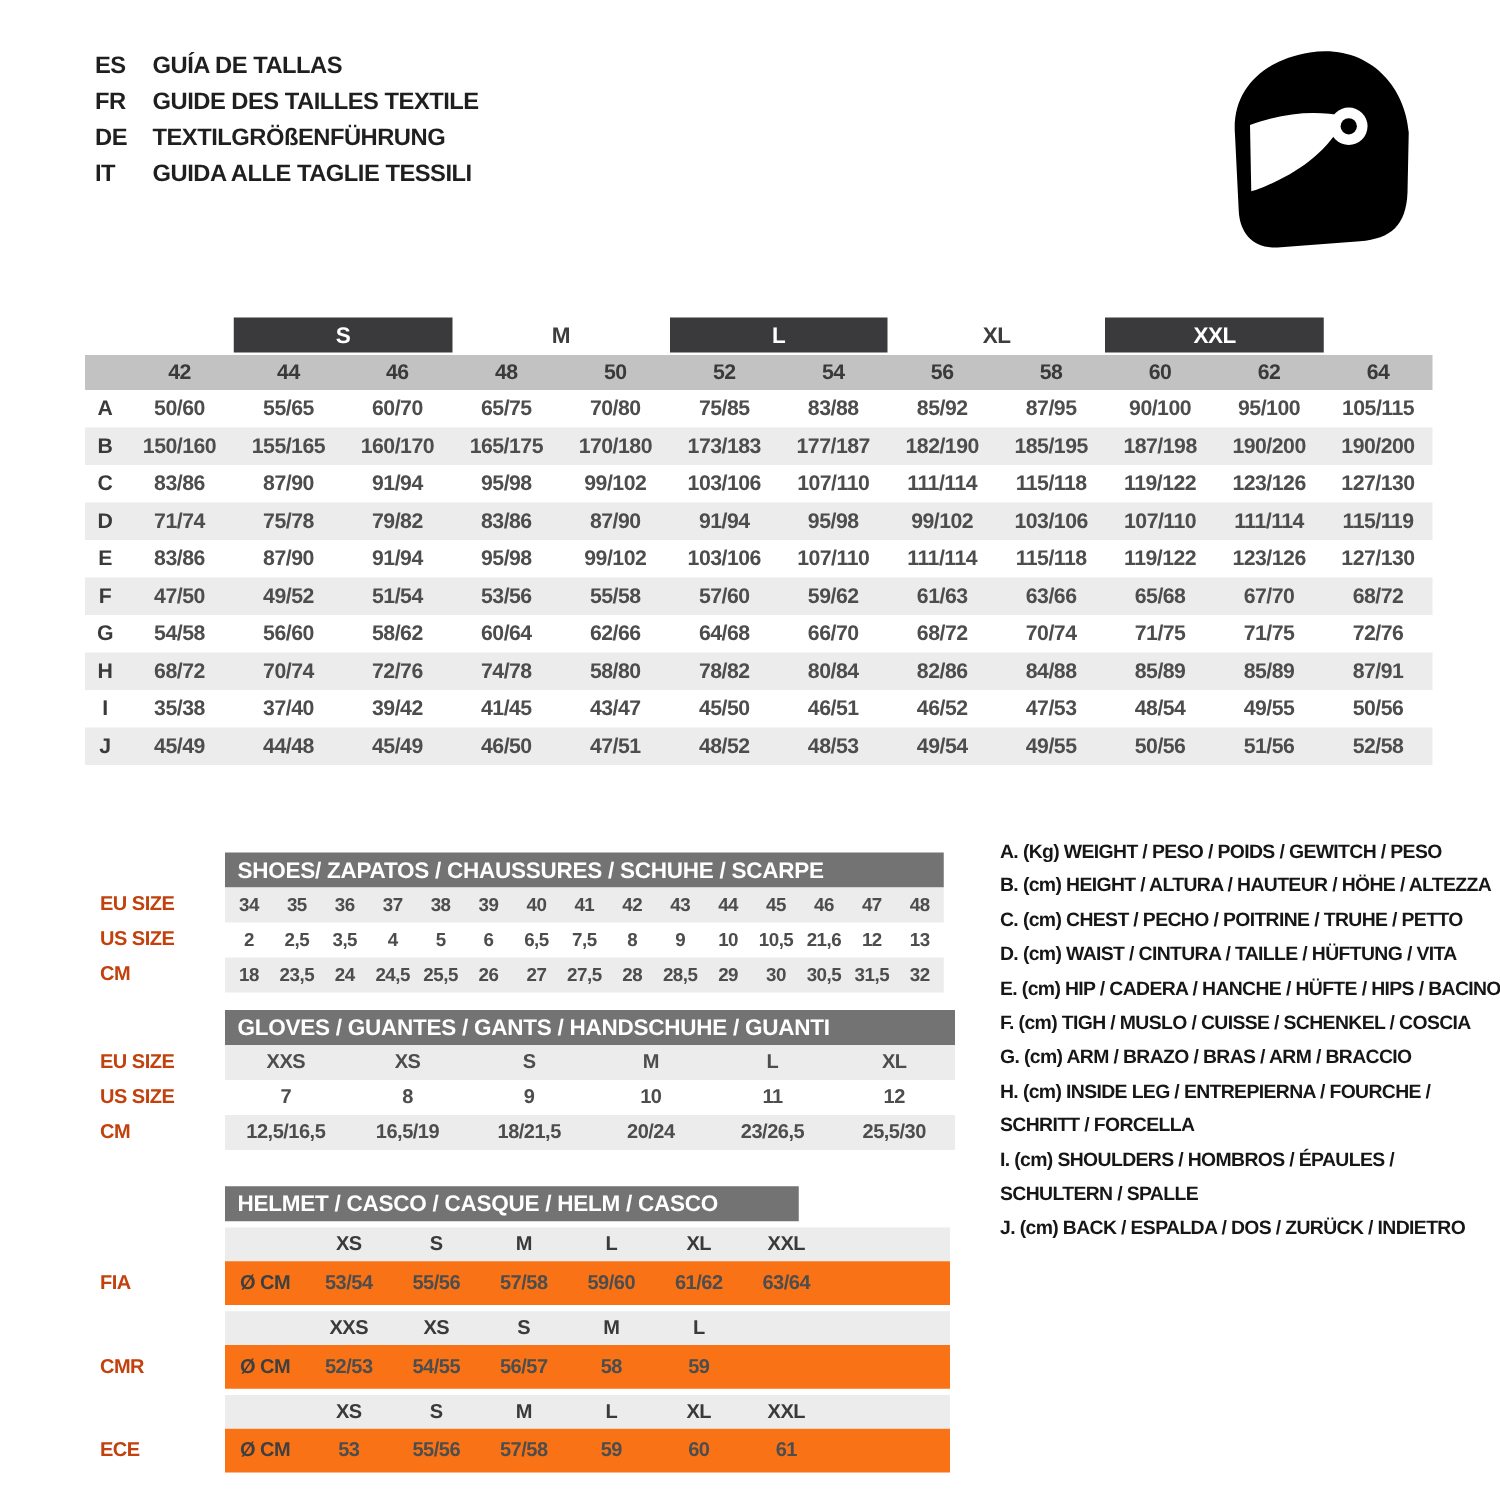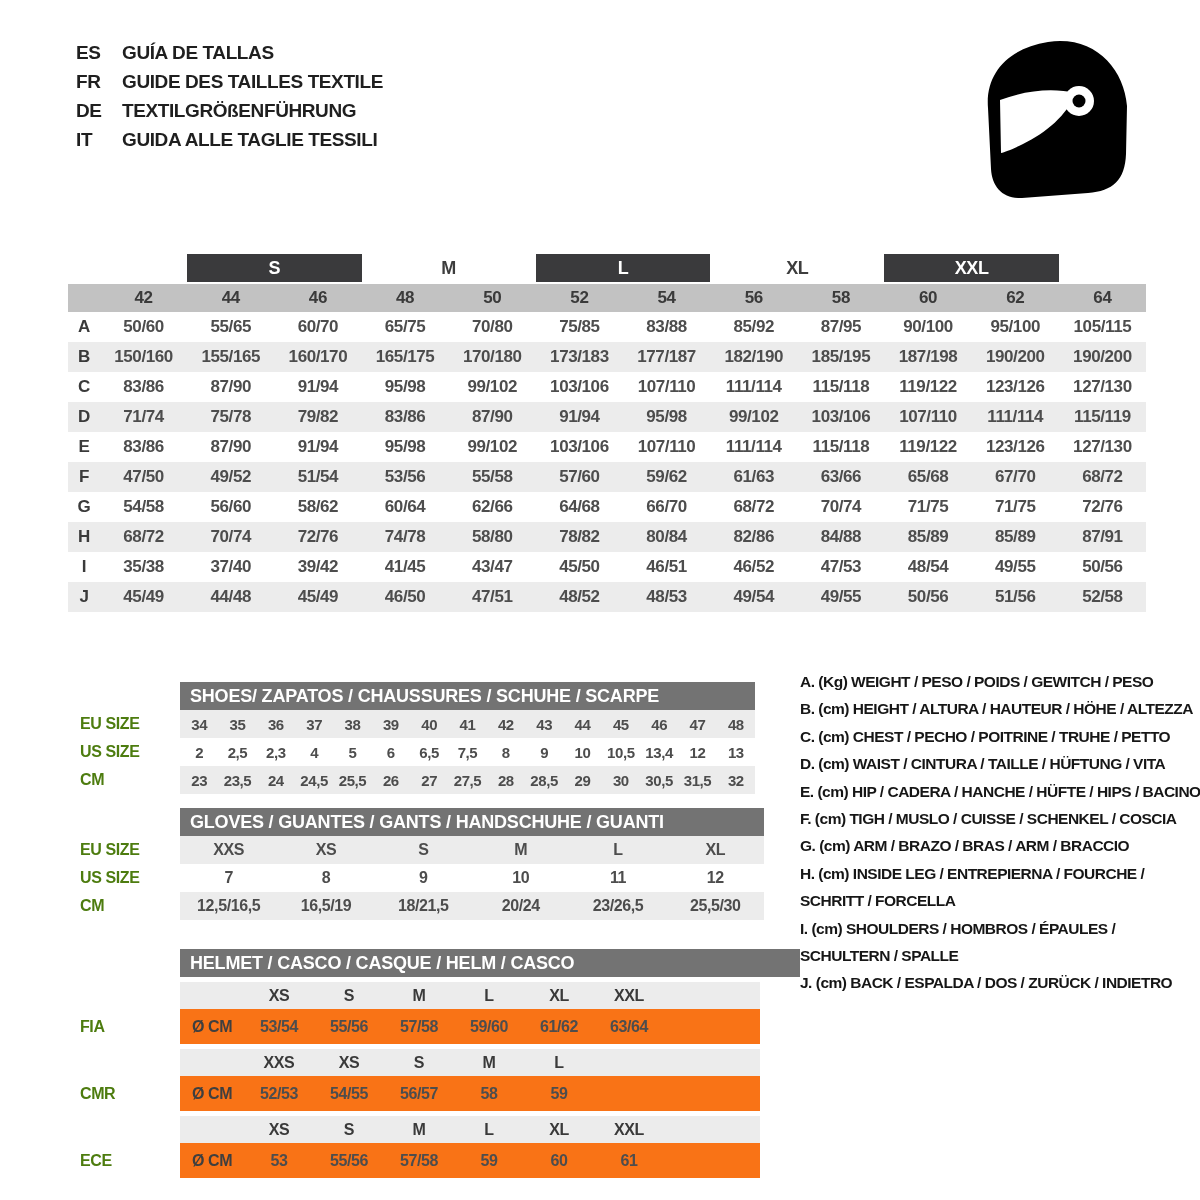--- a/index.html
+++ b/index.html
@@ -24,30 +24,30 @@
   .gc1{grid-column:3/5;} .gc2{grid-column:5/7;} .gc3{grid-column:7/9;} .gc4{grid-column:9/11;} .gc5{grid-column:11/13;}
   #mband{height:28px;background:#c2c2c2;font-size:17px;color:#3a3a3a;}
   .mrow{height:30px;font-size:17px;color:#4d4d4d;}
   .mrow.stripe{background:#ececec;}
   .rl{text-align:center;color:#3a3a3a;}
   .cell{text-align:center;}
 
   
   .sec{left:80px;}
   .srow{display:flex;align-items:stretch;}
-  .slab{width:100px;display:flex;align-items:center;font-size:16px;color:#4d7c0f;}
+  .slab{width:100px;display:flex;align-items:center;font-size:16px;color:#c2410c;}
   .bar{box-sizing:border-box;height:28px;background:#737373;color:#fff;display:flex;align-items:center;
        padding-left:10px;font-size:18px;letter-spacing:-0.2px;}
   .grid{display:grid;align-items:center;height:28px;font-size:15.5px;color:#4d4d4d;}
   .grid.stripe{background:#ececec;}
   #shoes .bar,#shoes .grid{width:575px;}
   #shoes .grid{grid-template-columns:repeat(15,1fr);font-size:15px;}
   #gloves .bar,#gloves .grid{width:584px;}
   #gloves .grid{grid-template-columns:repeat(6,1fr);font-size:16px;}
-  #helmets .bar{width:620px;}
+  #helmets .bar{width:459px;}
   #helmets .grid{width:580px;grid-template-columns:64px repeat(6,70px);font-size:16px;}
   #helmets .grid.hhead{height:27px;margin-top:5px;background:#ececec;color:#3a3a3a;}
   #helmets .grid.hval{height:35px;background:#f97316;}
   .diam{text-align:center;color:#3f3f3f;}
 
   
   #legend{left:800px;top:668px;width:402px;}
   .leg-item{font-size:15.5px;line-height:27.4px;white-space:pre-line;color:#161616;letter-spacing:-0.5px;}
 </style>
 </head>
@@ -281,39 +281,39 @@
           <span class="cell">46</span>
           <span class="cell">47</span>
           <span class="cell">48</span>
         </div>
     </div>
     <div class="srow">
       <div class="slab">US SIZE</div>
       <div class="grid">
           <span class="cell">2</span>
           <span class="cell">2,5</span>
-          <span class="cell">2,3</span>
+          <span class="cell">3,5</span>
           <span class="cell">4</span>
           <span class="cell">5</span>
           <span class="cell">6</span>
           <span class="cell">6,5</span>
           <span class="cell">7,5</span>
           <span class="cell">8</span>
           <span class="cell">9</span>
           <span class="cell">10</span>
           <span class="cell">10,5</span>
-          <span class="cell">13,4</span>
+          <span class="cell">21,6</span>
           <span class="cell">12</span>
           <span class="cell">13</span>
         </div>
     </div>
     <div class="srow">
       <div class="slab">CM</div>
       <div class="grid stripe">
-          <span class="cell">23</span>
+          <span class="cell">18</span>
           <span class="cell">23,5</span>
           <span class="cell">24</span>
           <span class="cell">24,5</span>
           <span class="cell">25,5</span>
           <span class="cell">26</span>
           <span class="cell">27</span>
           <span class="cell">27,5</span>
           <span class="cell">28</span>
           <span class="cell">28,5</span>
           <span class="cell">29</span>

